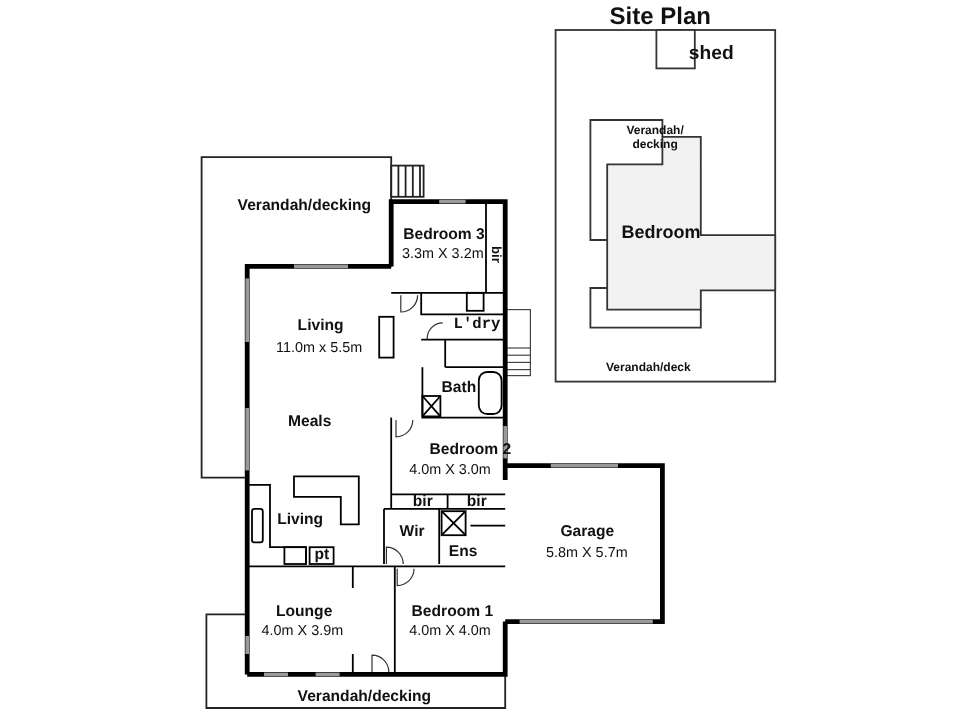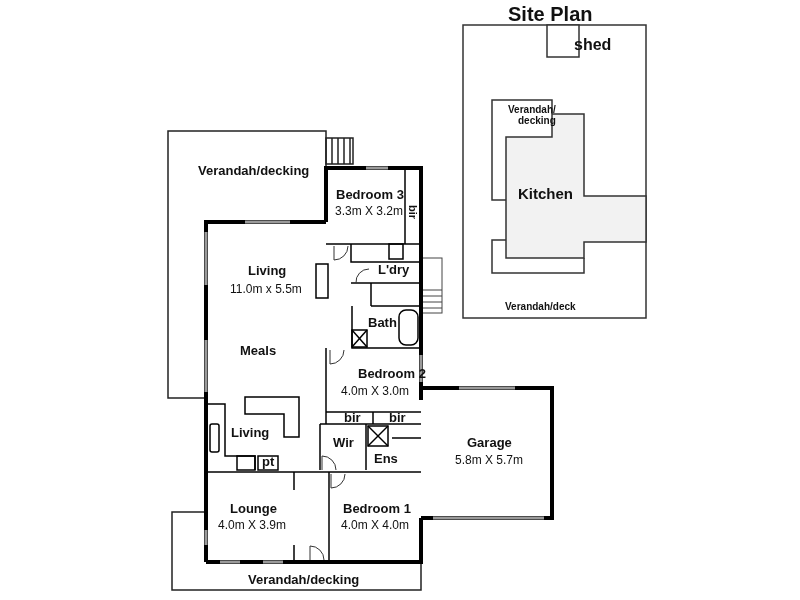--- a/index.html
+++ b/index.html
@@ -119,32 +119,32 @@
     <path d="M356,283 a13,13 0 0 1 13,-14"></path>
     <path d="M330,350 v14 a14,14 0 0 0 14,-14"></path>
     <path d="M322,470 v-14 a14,14 0 0 1 14,14"></path>
     <path d="M331,474 v14 a14,14 0 0 0 14,-14"></path>
     <path d="M310,560 v-14 a14,14 0 0 1 14,14"></path>
   </g>
 </svg>
 
 <div class="lbl b" style="left:508px;top:3px;font-size:20px;">Site Plan</div>
 <div class="lbl" style="left:550px;top:36px;font-size:16px;font-weight:bold;margin-left:24px;">shed</div>
-<div class="lbl small" style="left:508px;top:104px;white-space:pre;text-align:right;">Verandah/
+<div class="lbl small" style="left:522px;top:104px;white-space:pre;text-align:center;">Verandah/
 decking</div>
-<div class="lbl b" style="left:518px;top:186px;font-size:15px;">Kitchen</div>
+<div class="lbl b" style="left:518px;top:186px;font-size:15px;">Bedroom</div>
 <div class="lbl small" style="left:505px;top:261px;margin-top:40px;">Verandah/deck</div>
 
 <div class="lbl room" style="left:198px;top:164px;">Verandah/decking</div>
 
 <div class="lbl room" style="left:336px;top:188px;">Bedroom 3</div>
 <div class="lbl dim" style="left:335px;top:205px;">3.3m X 3.2m</div>
 <div class="lbl small" style="left:406px;top:206px;transform:rotate(90deg);font-size:11px;">bir</div>
 
-<div class="lbl room" style="left:378px;top:263px;">L'dry</div>
+<div class="lbl room" style="left:378px;top:263px;font-family:Liberation Mono, monospace;">L'dry</div>
 <div class="lbl room" style="left:368px;top:316px;">Bath</div>
 
 <div class="lbl room" style="left:248px;top:264px;">Living</div>
 <div class="lbl dim" style="left:230px;top:283px;">11.0m x 5.5m</div>
 <div class="lbl room" style="left:240px;top:344px;">Meals</div>
 <div class="lbl room" style="left:231px;top:426px;">Living</div>
 <div class="lbl room" style="left:262px;top:455px;">pt</div>
 
 <div class="lbl room" style="left:342px;top:367px;padding-left:16px;">Bedroom 2</div>
 <div class="lbl dim" style="left:341px;top:385px;">4.0m X 3.0m</div>

